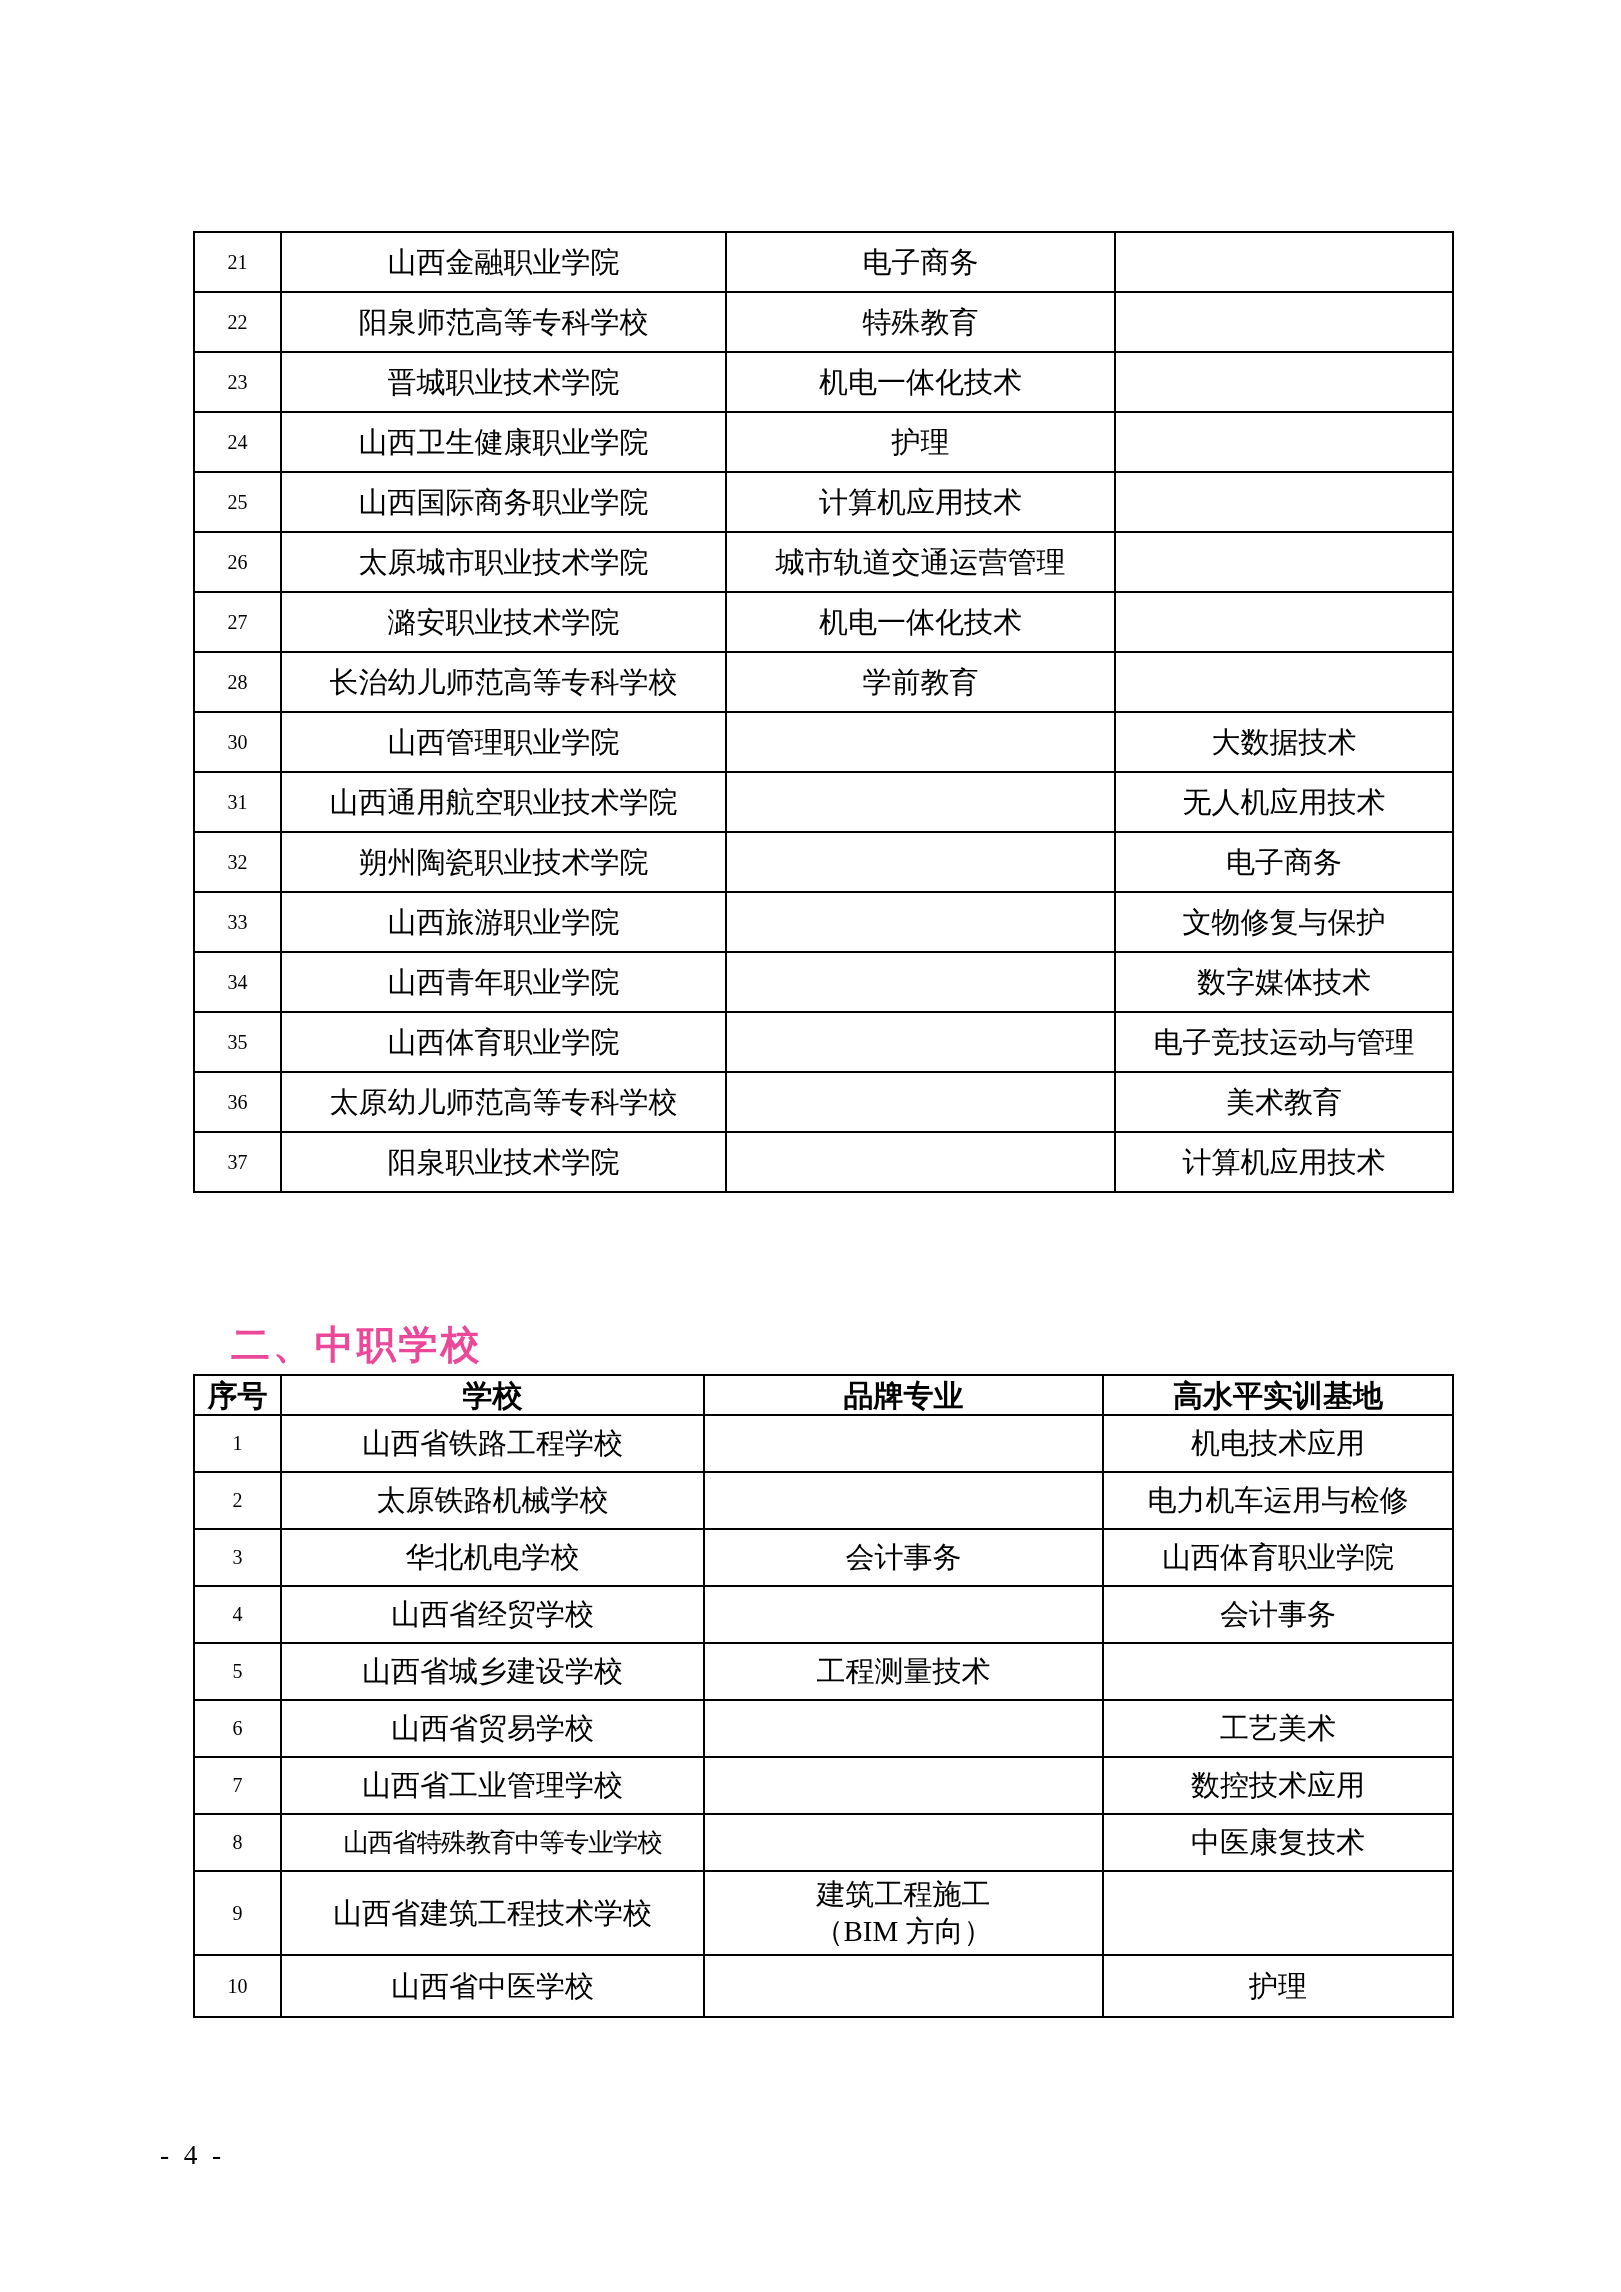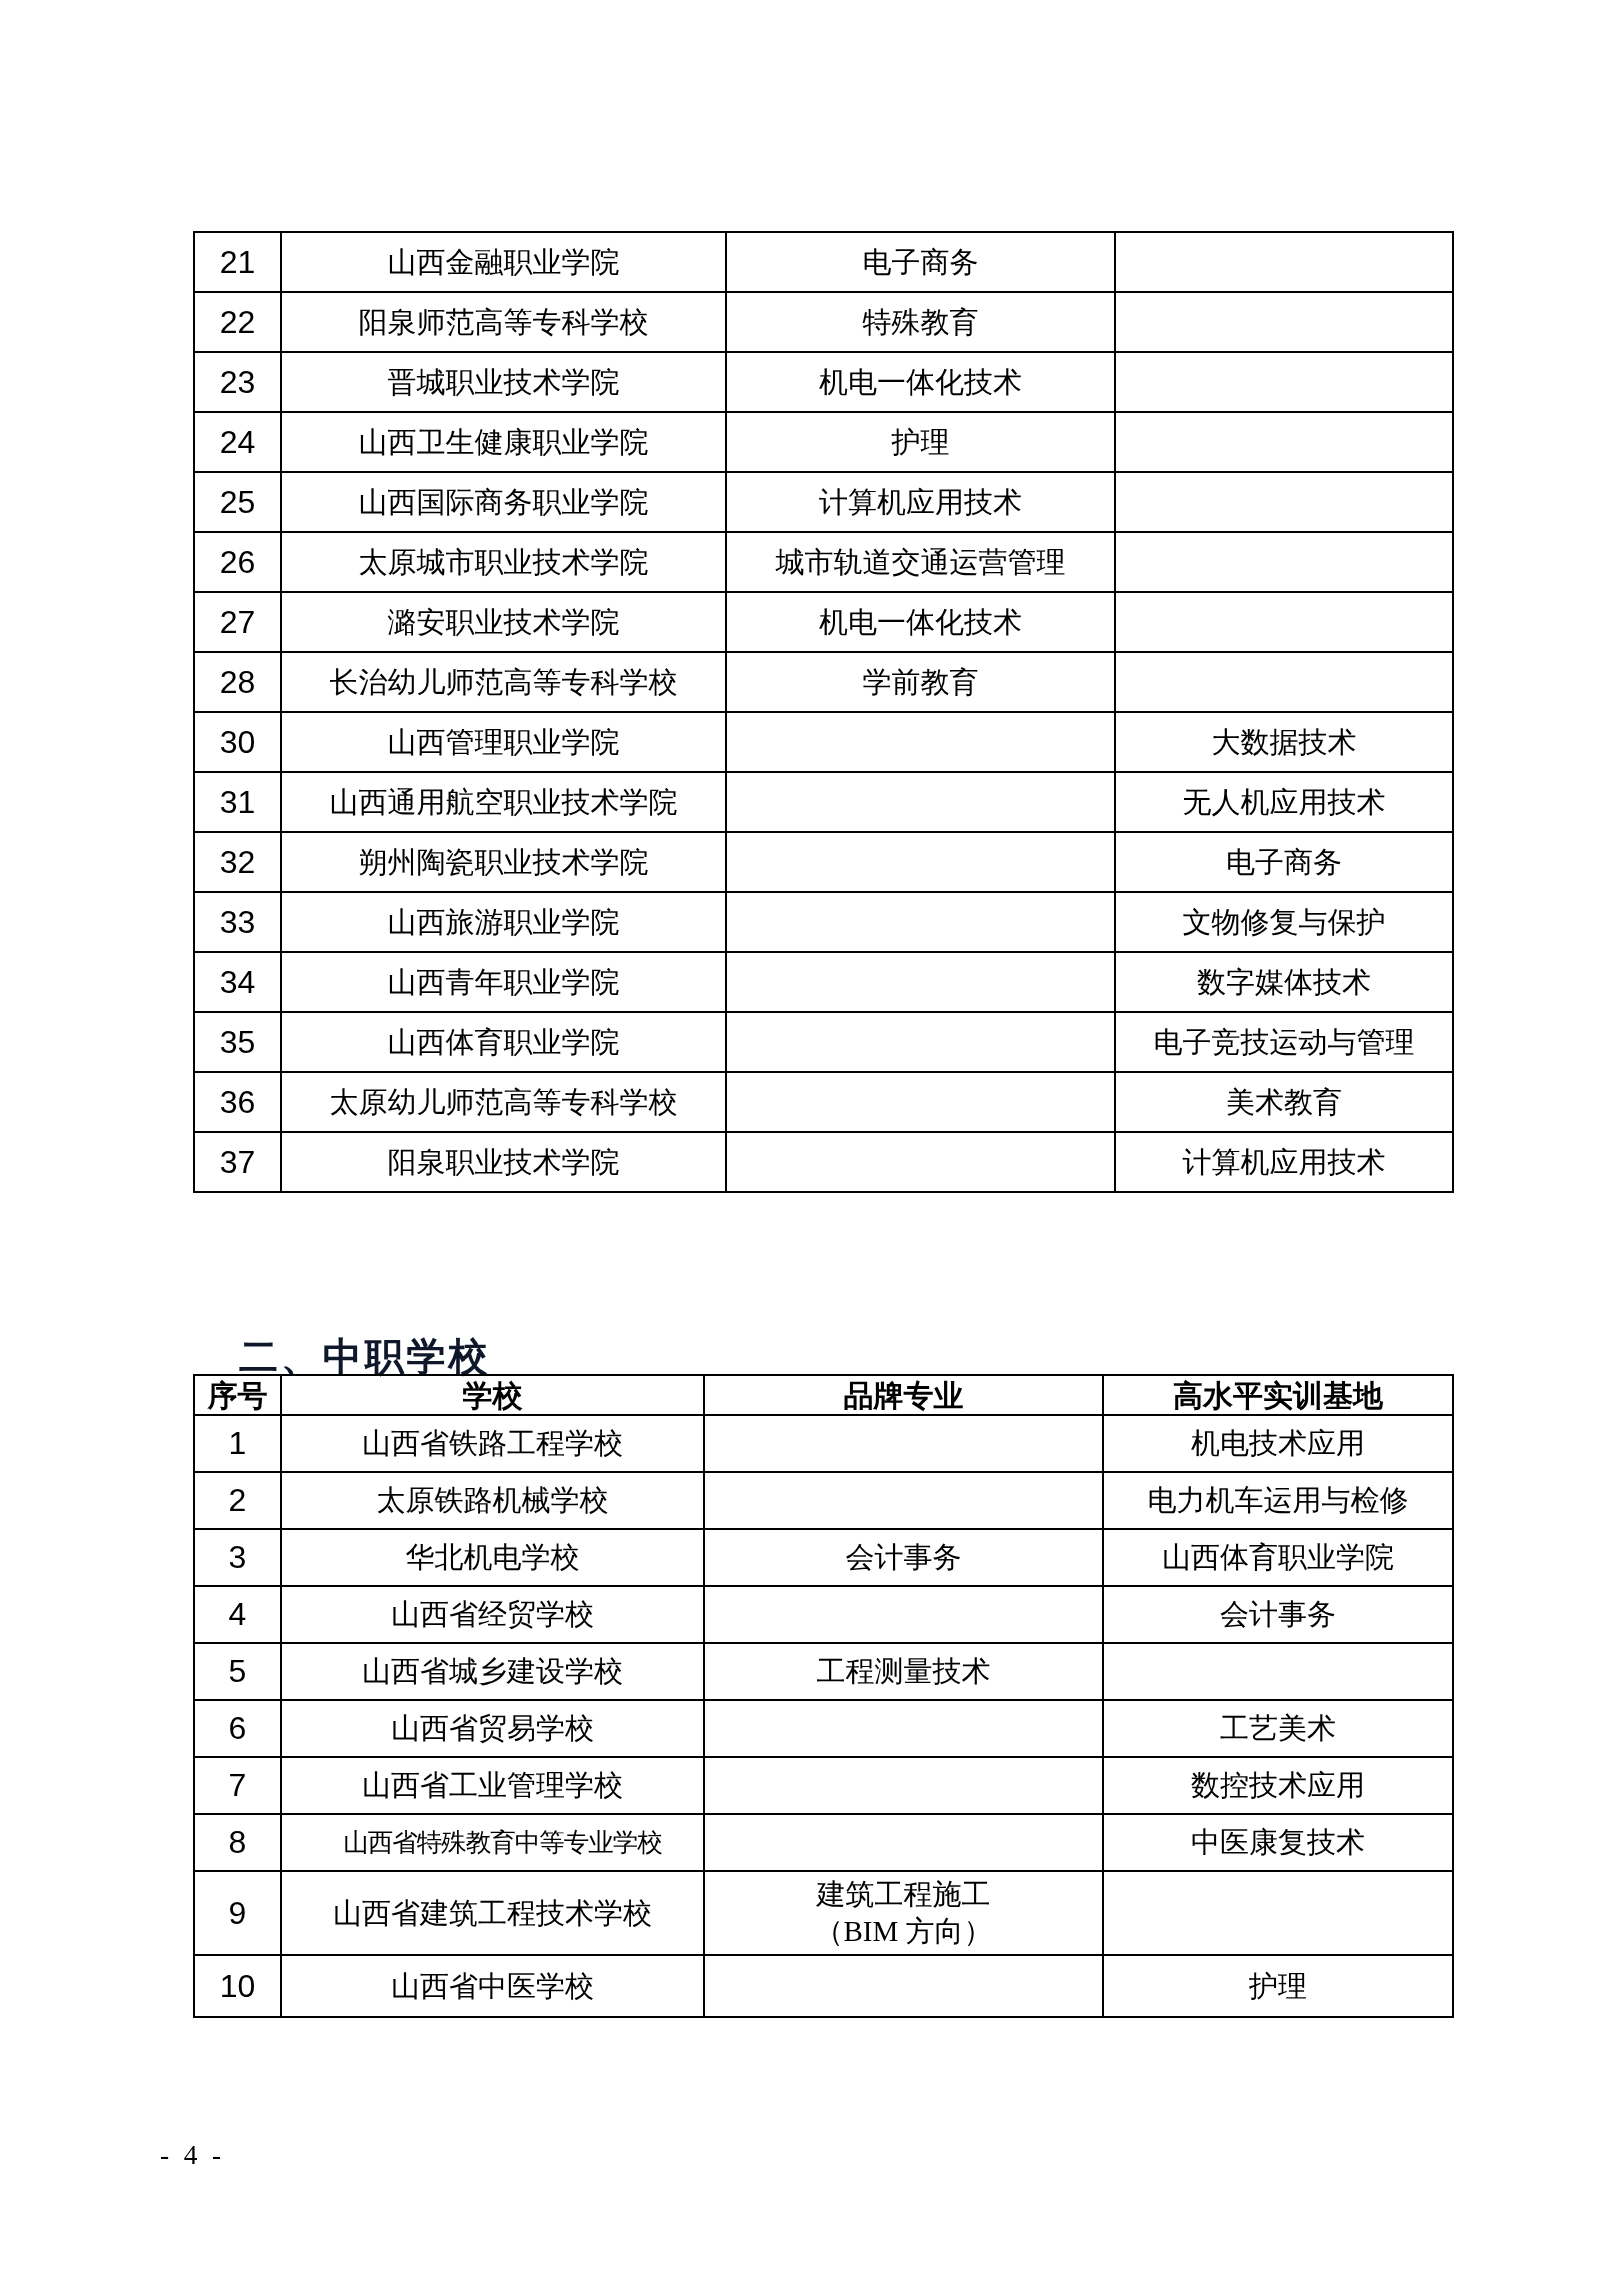--- a/index.html
+++ b/index.html
@@ -27,43 +27,43 @@
     border: 2px solid #000;
     padding: 0;
     text-align: center;
     vertical-align: middle;
     font-size: 29px;
     font-weight: normal;
     white-space: pre-line;
     line-height: 37px;
     overflow: hidden;
   }
-  .tbl td.num { font-size: 32px; font-family: Liberation Sans, sans-serif; }
+  .tbl td.num { font-size: 20px; font-family: Liberation Serif, serif; }
   .t1 tr { height: 60px; }
   .t2 thead tr { height: 40px; }
   .t2 tbody tr { height: 57px; }
   .t2 tbody tr.tall { height: 84px; }
   .t2 tbody tr.short { height: 62px; }
   .t2 th {
     font-family: "Liberation Sans", "DejaVu Sans", sans-serif;
     font-weight: bold;
     font-size: 30px;
   }
   td.sm { font-size: 25.5px; letter-spacing: -1px; padding-left: 20px; }
   .section-heading {
     position: absolute;
     left: 223px;
     top: 1315px;
-    margin: 16px;
-    font-family: Liberation Serif, serif;
+    margin: 8px;
+    font-family: Liberation Mono, monospace;
     font-weight: bold;
     font-size: 39px;
     line-height: 51px;
     letter-spacing: 2.9px;
-    color: #0f172a;
+    color: #ec4899;
   }
   .page-number {
     position: absolute;
     left: 160px;
     top: 2140px;
     font-size: 27.4px;
     letter-spacing: 3.9px;
     color: #000;
   }
 </style>

